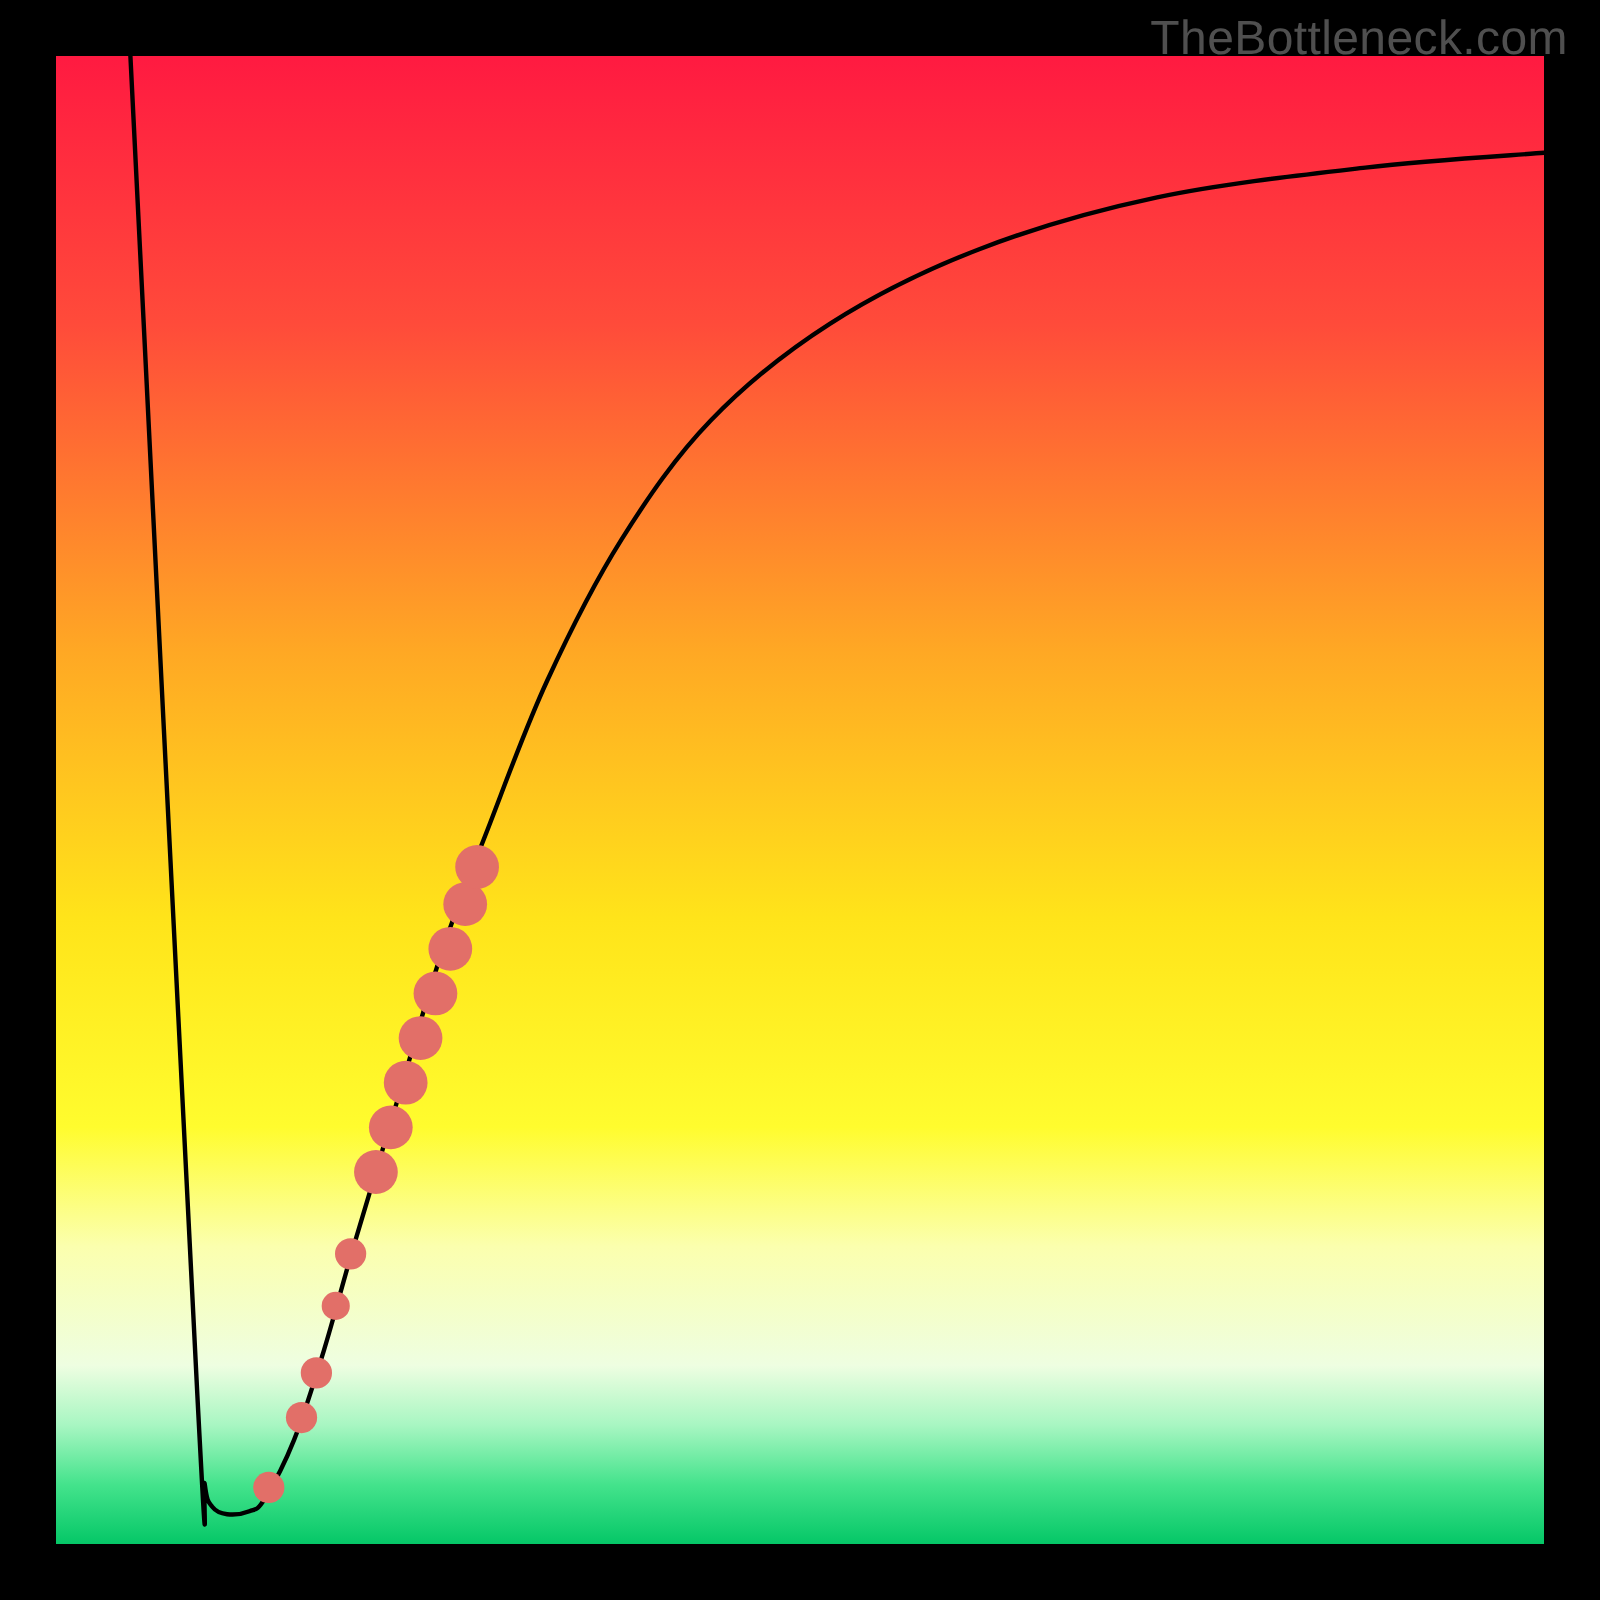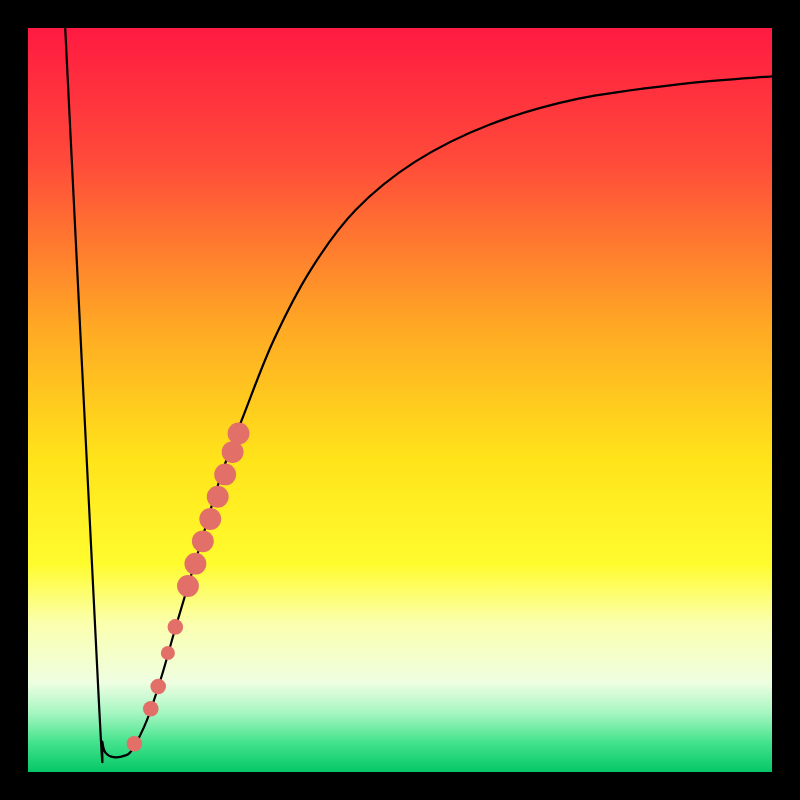--- a/index.html
+++ b/index.html
@@ -68,13 +68,14 @@
           <circle cx="167.40" cy="535.68" r="10.94" fill="#e26f68"></circle>
           <circle cx="174.84" cy="513.36" r="10.94" fill="#e26f68"></circle>
           <circle cx="182.28" cy="491.04" r="10.94" fill="#e26f68"></circle>
           <circle cx="189.72" cy="468.72" r="10.94" fill="#e26f68"></circle>
           <circle cx="197.16" cy="446.40" r="10.94" fill="#e26f68"></circle>
           <circle cx="204.60" cy="424.08" r="10.94" fill="#e26f68"></circle>
           <circle cx="210.55" cy="405.48" r="10.94" fill="#e26f68"></circle>
         </g>
     </svg>
   </div>
+  <div class="watermark">TheBottleneck.com</div>
 </div>
 
 </body></html>

